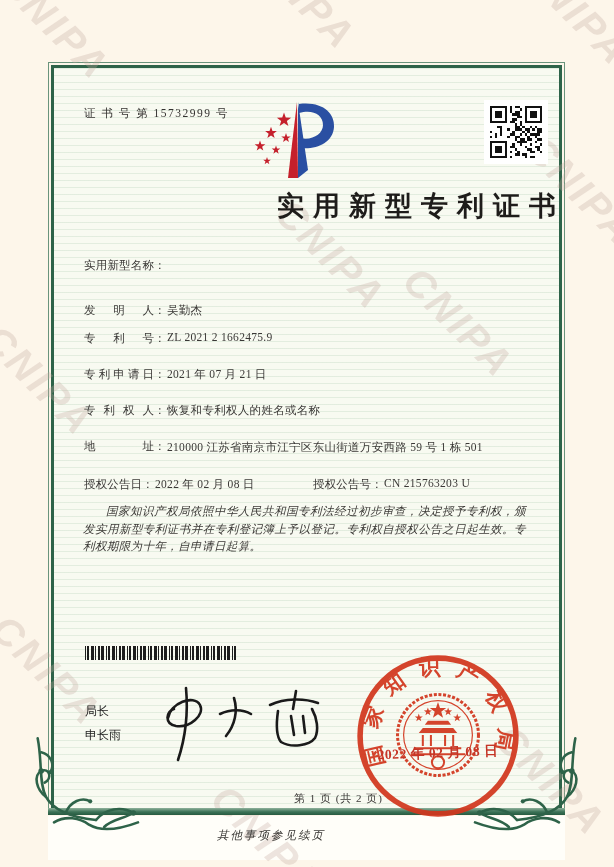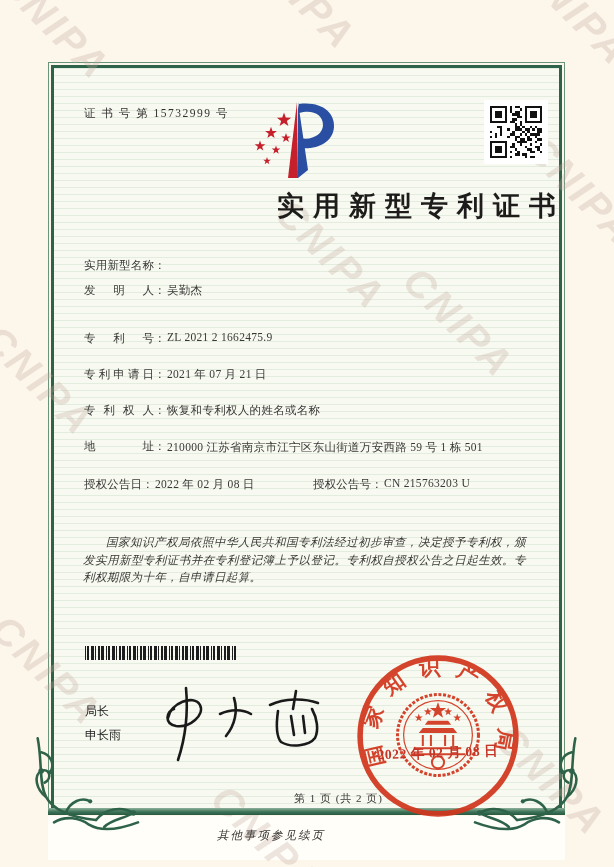--- a/index.html
+++ b/index.html
@@ -47,21 +47,21 @@
   .frow { position:absolute; left:84px; display:flex; font-size:11.5px; color:#3a3836; }
   .flabel { display:inline-block; width:70px; flex:none; text-align:justify; text-align-last:justify; }
   .flabel-sm { display:inline-block; width:58px; flex:none; text-align:justify; text-align-last:justify; }
   .fcolon { flex:none; width:13px; }
   .fvalue { letter-spacing:0.3px; }
   .fvalue.addr { max-width:382px; line-height:17px; }
   .grant-group { position:absolute; display:flex; font-size:11.5px; color:#3a3836; top:0; }
   .paras { position:absolute; left:83px; top:503px; width:443px; }
   .paras p {
     font-size:11.5px; line-height:17.6px; color:#3b3936; font-style:italic;
-    text-indent:2em; letter-spacing:0.4px; text-align:justify;margin-top:31px;
+    text-indent:2em; letter-spacing:0.4px; text-align:justify;
   }
   .barcode { position:absolute; left:85px; top:646px; width:156px; height:14px; }
   .officer { position:absolute; left:85px; top:699px; font-family:"Liberation Sans","DejaVu Sans",sans-serif;
     font-size:12px; color:#222; line-height:24px; }
   .signature { position:absolute; left:148px; top:678px; width:198px; height:92px; z-index:4; }
   .seal { position:absolute; left:352px; top:650px; width:172px; height:172px; z-index:5; opacity:0.93; }
   .page-no { position:absolute; left:48px; top:791px; width:581px; text-align:center; font-size:11px; color:#3a3836; letter-spacing:1px; }
   .foot-note { position:absolute; left:48px; top:828px; width:446px; text-align:center;
     font-size:11.5px; font-style:italic; color:#3b3936; letter-spacing:2px; z-index:3; }
 </style>
@@ -266,21 +266,21 @@
       <polygon points="50,6 50,82 60,74" fill="#2a4fa2"></polygon>
       <path d="M51,8 C74,5 87,17 86,31 C85,47 68,54 52,52 L52,42 C64,45 75,38 75,29 C75,18 64,13 51,17 Z" fill="#2a4fa2"></path>
     </svg>
 
     <div class="title">实用新型专利证书</div>
 
     <div class="frow" style="top:258px">
       <span class="flabel">实用新型名称</span>
         <span class="fcolon">：</span>
     </div>
-    <div class="frow" style="top:283px">
+    <div class="frow" style="top:303px">
       <span class="flabel">发明人</span>
         <span class="fcolon">：</span>
         <span class="fvalue">吴勤杰</span>
     </div>
     <div class="frow" style="top:331px">
       <span class="flabel">专利号</span>
         <span class="fcolon">：</span>
         <span class="fvalue">ZL 2021 2 1662475.9</span>
     </div>
     <div class="frow" style="top:367px">

